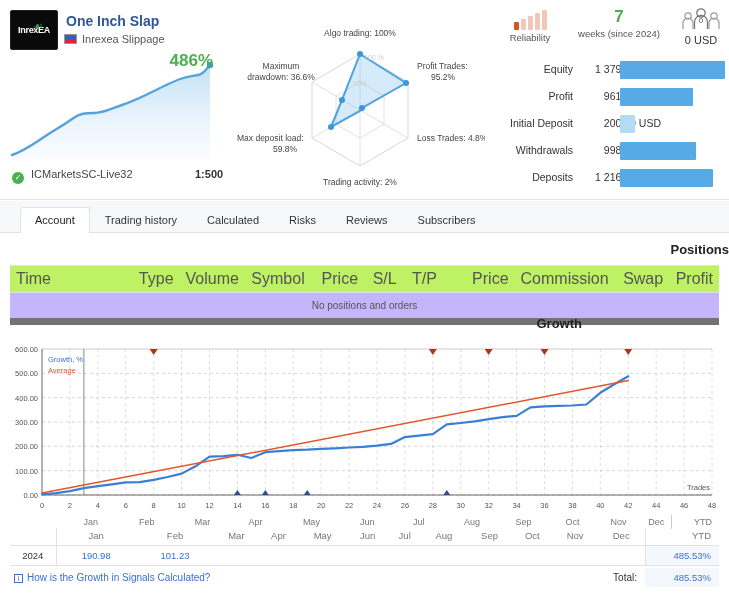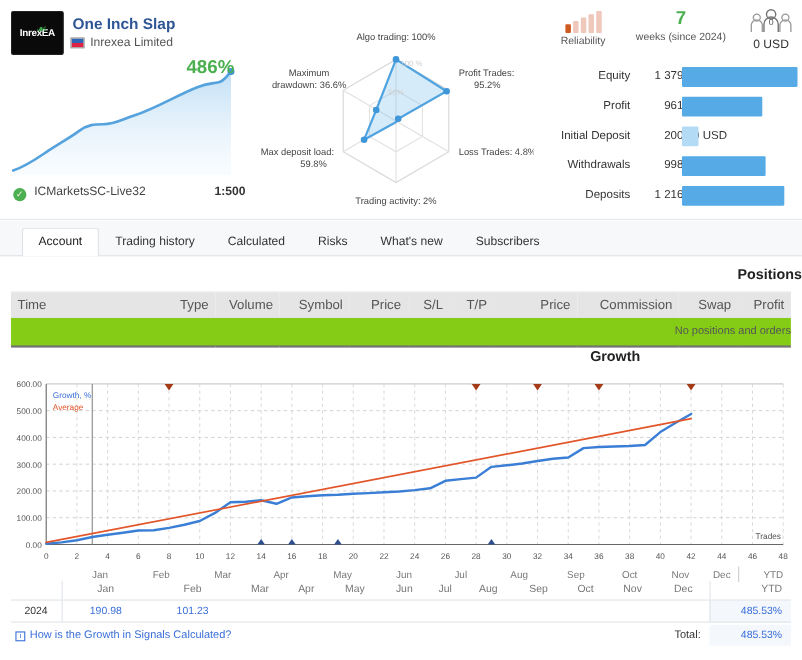--- a/index.html
+++ b/index.html
@@ -102,28 +102,28 @@
   }
   .tab.active {
     background:#fff; border-color:#dfe3e8; border-radius:3px 3px 0 0; color:#222;margin-top:22px;
   }
 
   
   .positions-wrap { position:absolute; top:233px; left:0; width:729px; }
   .sec-title { text-align:right; font-size:13px; font-weight:bold; color:#222; padding:9px 0 8px; }
   table.grid { width:709px; margin:0 10px; border-collapse:collapse; }
   table.grid th {
-    font-size:12px; font-weight:normal; color:#555; text-align:right;
+    font-size:16px; font-weight:normal; color:#555; text-align:right;
     padding:4px 6px; border-top:1px solid #dfe3e8; border-bottom:1px solid #dfe3e8;
-    background:#e5e5e5; white-space:nowrap;
+    background:#bef264; white-space:nowrap;
   }
   table.grid th.l { text-align:left; }
   .empty-row td {
-    text-align:right; font-size:10px; color:#555; padding:7px 0;
-    background:#84cc16; border-bottom:2px solid #737373;
+    text-align:center; font-size:10px; color:#555; padding:7px 0;
+    background:#c4b5fd; border-bottom:7px solid #737373;
   }
 
   
   .growth-wrap { position:absolute; top:310px; left:0; width:582px; }
   .chart-area { position:relative; width:729px; height:225px; }
   .chart-area svg { display:block; }
   .axis-txt { font-size:7.5px; fill:#555; font-family:"Liberation Sans", sans-serif;}
   .month-txt { font-size:9px; fill:#777; font-family:"Liberation Sans", sans-serif;}
   .legend-blue { font-size:7.5px; fill:#3a6fd8; font-family:"Liberation Sans", sans-serif;}
   .legend-red { font-size:7.5px; fill:#e2562a; font-family:"Liberation Sans", sans-serif;}
@@ -168,21 +168,21 @@
 
   <div class="top">
 
     <div class="logo-box">
       <span class="logo-leaf">☙</span>
       <span class="logo-text">InrexEA</span>
     </div>
 
     <div class="signal-title">One Inch Slap</div>
     <div class="author-flag"></div>
-    <div class="signal-author">Inrexea Limited</div>
+    <div class="signal-author">Inrexea Slippage</div>
 
     <div class="spark">
       <div class="pct-label">486%</div>
       <svg width="215" height="105" viewBox="0 0 215 105">
         <defs>
           <linearGradient id="sparkFill" x1="0" y1="0" x2="0" y2="1">
             <stop offset="0%" stop-color="#8fc6ee" stop-opacity="0.55"></stop>
             <stop offset="100%" stop-color="#cfe7f8" stop-opacity="0.12"></stop>
           </linearGradient>
         </defs>
@@ -294,21 +294,21 @@
         <div class="stat-bar" style="width:93px;background:#56aae6;"></div>
       </div>
     </div>
   </div>
 
   <div class="tabs">
     <div class="tab active">Account</div>
     <div class="tab">Trading history</div>
     <div class="tab">Calculated</div>
     <div class="tab">Risks</div>
-    <div class="tab">What's new</div>
+    <div class="tab">Reviews</div>
     <div class="tab">Subscribers</div>
   </div>
 
   <div class="positions-wrap">
     <div class="sec-title">Positions</div>
     <table class="grid">
       <thead>
         <tr>
           <th class="l" style="width:150px">Time</th>
           <th style="width:60px">Type</th>

